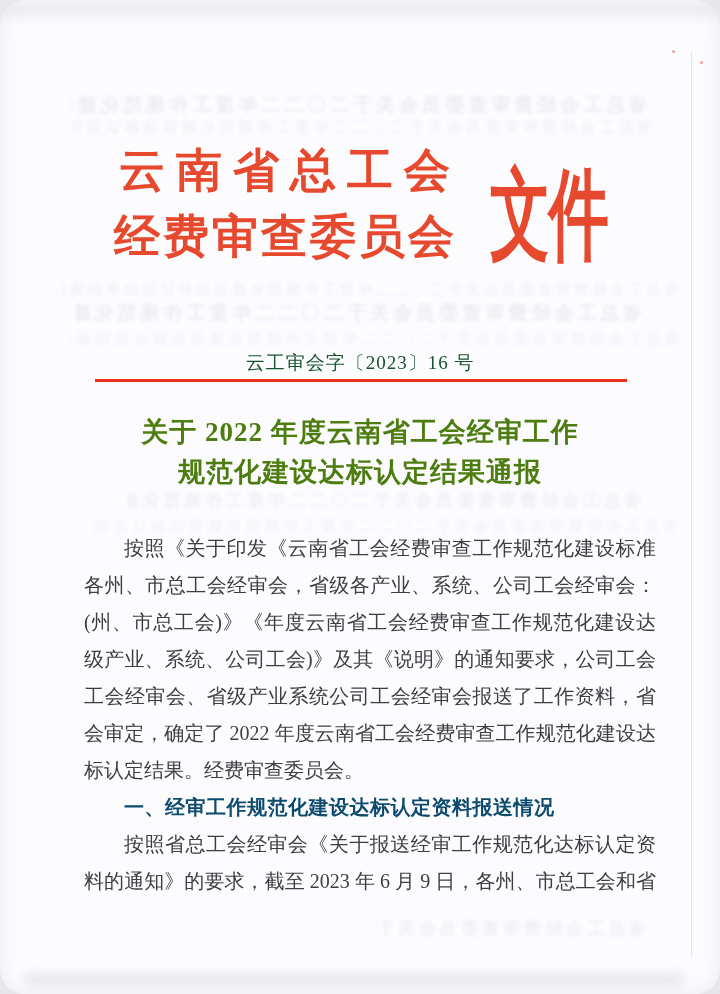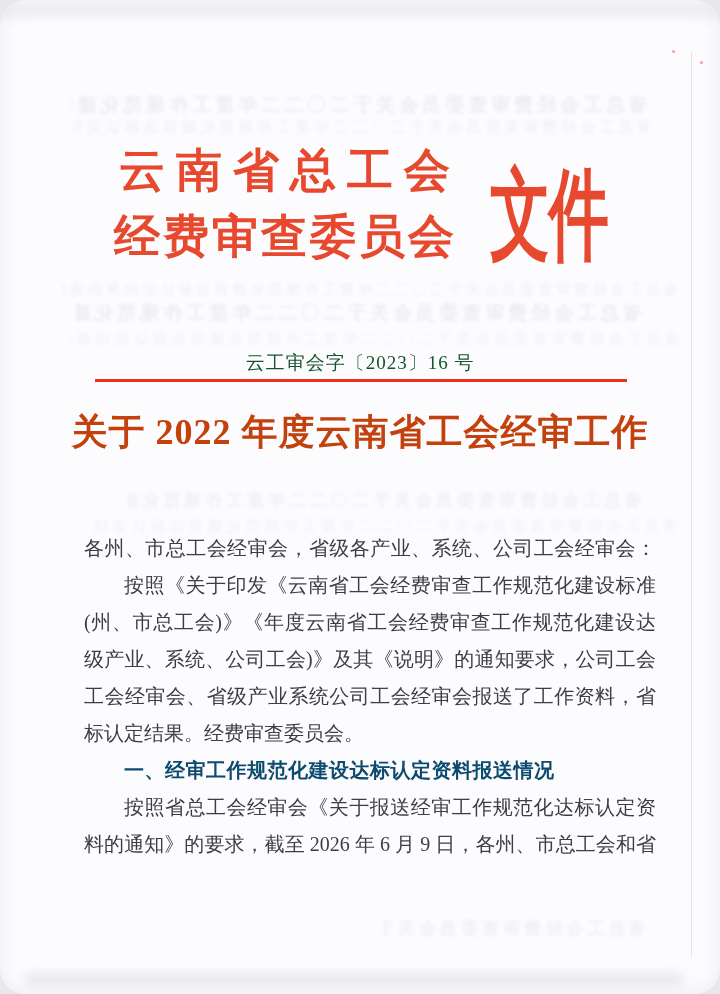--- a/index.html
+++ b/index.html
@@ -63,22 +63,22 @@
     position: absolute; left: 0; top: 350px; width: 100%;
     text-align: center;
     font-size: 19px; letter-spacing: 1px; color: #14532d;
   }
   .red-rule {
     position: absolute; left: 95px; top: 379px; width: 532px; height: 3px;
     background: var(--rule, #f0301c);
   }
   .doc-title {
     position: absolute; left: 60px; top: 412px; width: 600px;
-    text-align: center; color: #c2410c;
-    font-weight: 700; font-size: 36px; line-height: 40px; letter-spacing: 1px;
+    text-align: center; color: #4d7c0f;
+    font-weight: 700; font-size: 27px; line-height: 40px; letter-spacing: 1px;
   }
   .body-block {
     position: absolute; left: 84px; top: 530px; width: 572px;
     color: #3c3e44; font-size: 20px;
   }
   .body-line {
     height: 37px; line-height: 37px; white-space: nowrap;
   }
   .body-line.justify { text-align: justify; text-align-last: justify; white-space: normal; overflow: hidden; }
   .body-line.indent { padding-left: 40px; }
@@ -111,27 +111,29 @@
 
   <div class="org-line org-line1">云南省总工会</div>
   <div class="org-line org-line2">经费审查委员会</div>
   <div class="doc-type">文件</div>
 
   <div class="doc-number">云工审会字〔2023〕16 号</div>
   <div class="red-rule"></div>
 
   <div class="doc-title">
     <div>关于 2022 年度云南省工会经审工作</div>
+    <div>规范化建设达标认定结果通报</div>
   </div>
 
   <div class="body-block" id="body-block">
+      <div class="body-line justify indent">按照《关于印发《云南省工会经费审查工作规范化建设标准</div>
       <div class="body-line justify">各州、市总工会经审会，省级各产业、系统、公司工会经审会：</div>
-      <div class="body-line justify indent">按照《关于印发《云南省工会经费审查工作规范化建设标准</div>
       <div class="body-line justify">(州、市总工会)》《年度云南省工会经费审查工作规范化建设达(省</div>
       <div class="body-line justify">级产业、系统、公司工会)》及其《说明》的通知要求，公司工会</div>
       <div class="body-line justify">工会经审会、省级产业系统公司工会经审会报送了工作资料，省</div>
+      <div class="body-line justify">会审定，确定了 2022 年度云南省工会经费审查工作规范化建设达</div>
       <div class="body-line">标认定结果。经费审查委员会。</div>
       <div class="body-line indent heading">一、经审工作规范化建设达标认定资料报送情况</div>
       <div class="body-line justify indent">按照省总工会经审会《关于报送经审工作规范化达标认定资</div>
-      <div class="body-line justify">料的通知》的要求，截至 2026 年 6 月 9 日，各州、市总工会和省</div>
+      <div class="body-line justify">料的通知》的要求，截至 2023 年 6 月 9 日，各州、市总工会和省</div>
     </div>
 
 </div>
 
 </body></html>

